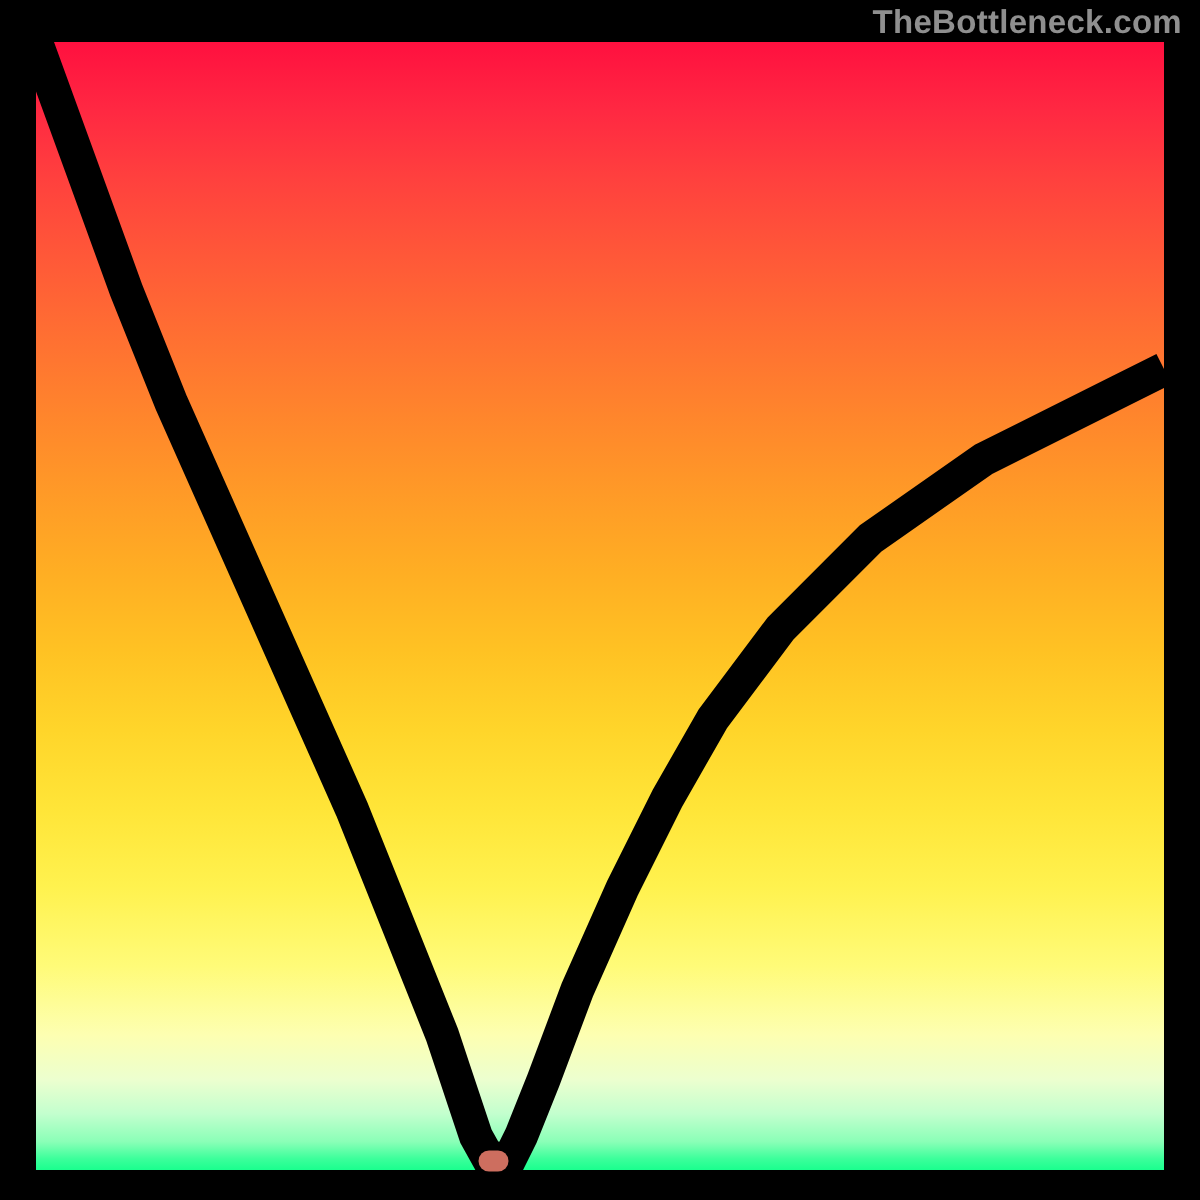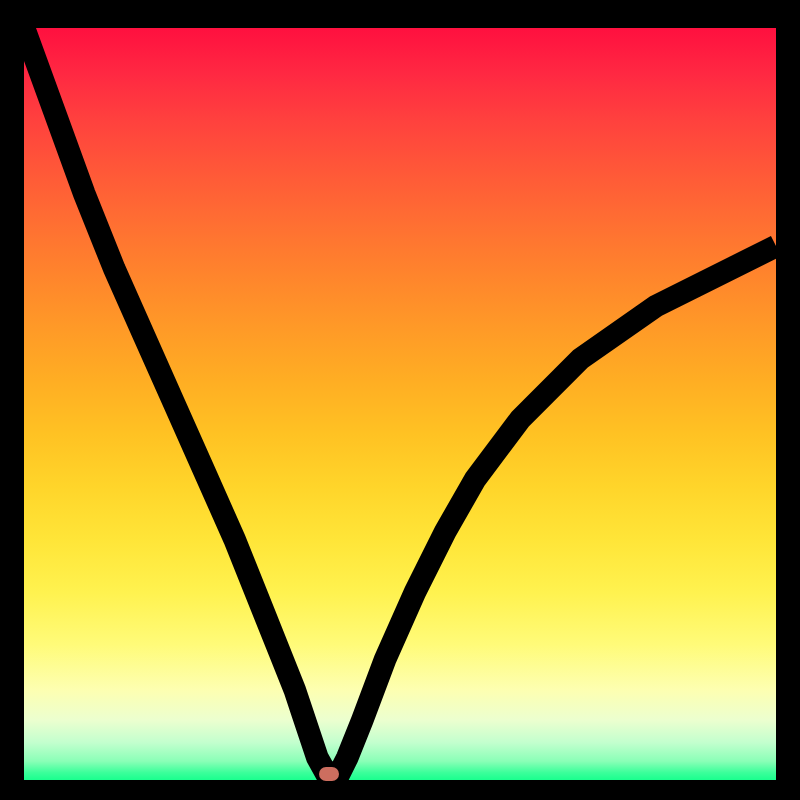--- a/index.html
+++ b/index.html
@@ -75,20 +75,21 @@
     border-radius: 7px;
     background: #cd6e5f;
     z-index: 10;
     transform: translate(-50%, -50%);
   }
 </style>
 </head>
 <body>
 
 <div class="chart-container">
+  <div class="watermark">TheBottleneck.com</div>
   <div class="plot-area">
     <div class="gradient-bg"></div>
     <svg class="curve-svg" viewBox="0 0 100 100" preserveAspectRatio="none">
       <path fill="none" stroke="#000000" stroke-width="3" d="M0.00 0.00 L4.00 11.00 L8.00 22.00 L12.00 32.00 L16.00 41.00 L20.00 50.00 L24.00 59.00 L28.00 68.00 L32.00 78.00 L34.00 83.00 L36.00 88.00 L37.00 91.00 L38.00 94.00 L39.00 97.00 L40.00 98.80 L41.00 99.00 L42.00 99.00 L43.00 97.00 L45.00 92.00 L48.00 84.00 L52.00 75.00 L56.00 67.00 L60.00 60.00 L66.00 52.00 L74.00 44.00 L84.00 37.00 L96.00 31.00 L100.00 29.00"></path>
     </svg>
     <div class="marker" style="left: 40.5%; top: 99.2%; background: rgb(205, 110, 95);"></div>
   </div>
 </div>
 
 </body></html>

